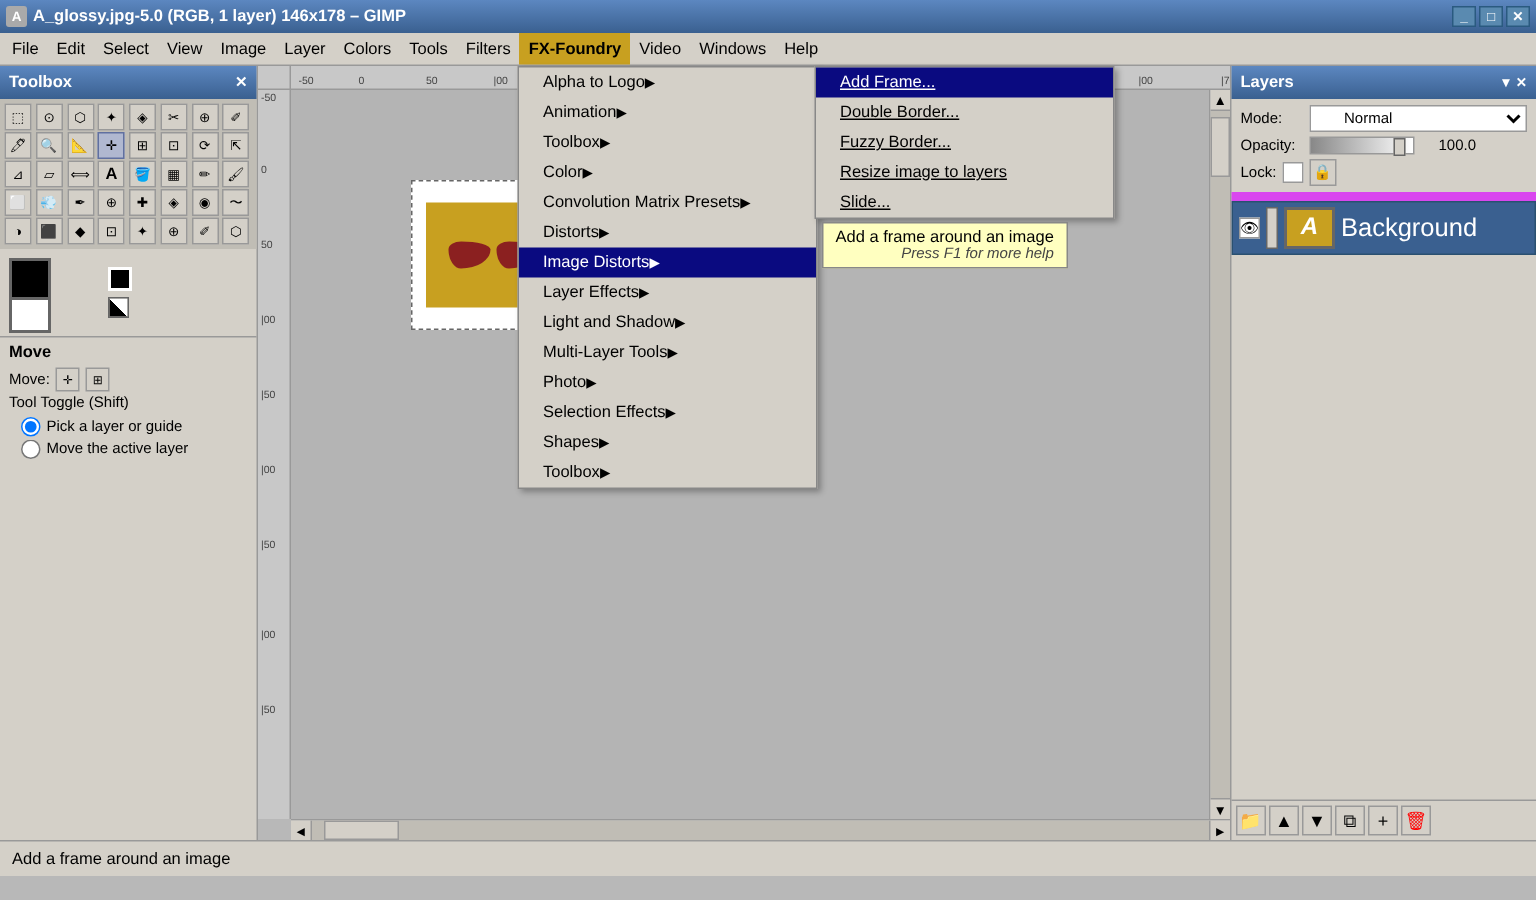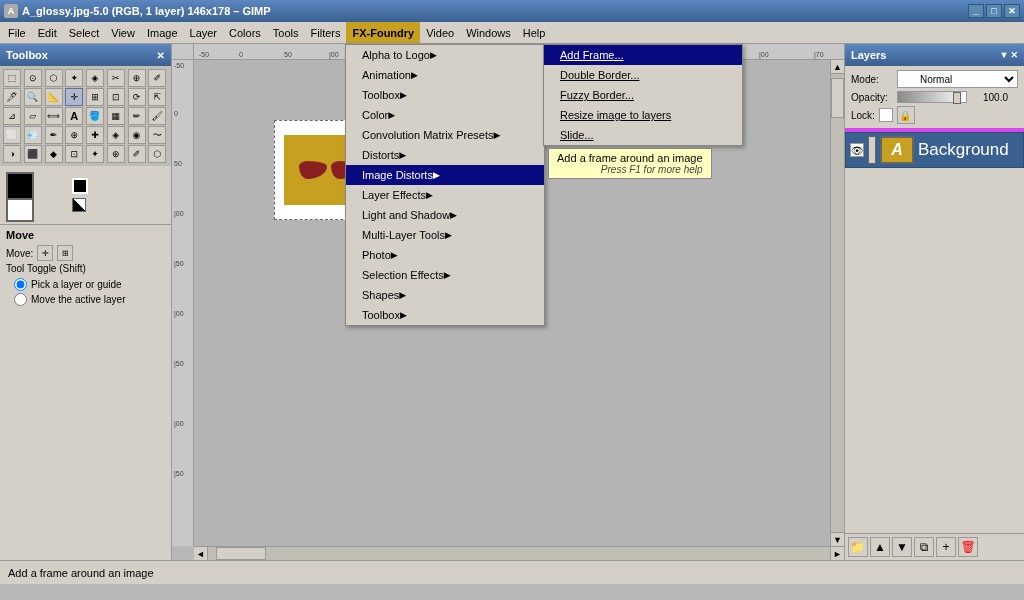--- a/index.html
+++ b/index.html
@@ -134,21 +134,21 @@
     }
     .candy-shape {
       width: 28px;
       height: 18px;
       background: #8b2020;
       border-radius: 30% 70% 70% 30% / 30% 30% 70% 70%;
     }
 
     
     .layers-panel {
-      width: 180px;
+      width: 204px;
       background: #d4d0c8;
       border-left: 1px solid #999;
       flex-shrink: 0;
       display: flex;
       flex-direction: column;
     }
     .layers-header {
       height: 22px;
       background: linear-gradient(to bottom, #5c87c0, #3a6090);
       color: white;
@@ -157,21 +157,21 @@
       display: flex;
       align-items: center;
       justify-content: space-between;
       padding: 0 6px;
     }
     .layers-controls {
       padding: 4px 6px;
       display: flex;
       flex-direction: column;
       gap: 3px;
-      border-bottom: 4px solid #d946ef;
+      border-bottom: 6px solid #d946ef;
     }
     .layer-control-row {
       display: flex;
       align-items: center;
       gap: 6px;
     }
     .layer-label { font-size: 10px; color: #000; min-width: 40px; }
     .layer-select {
       flex: 1;
       height: 18px;

